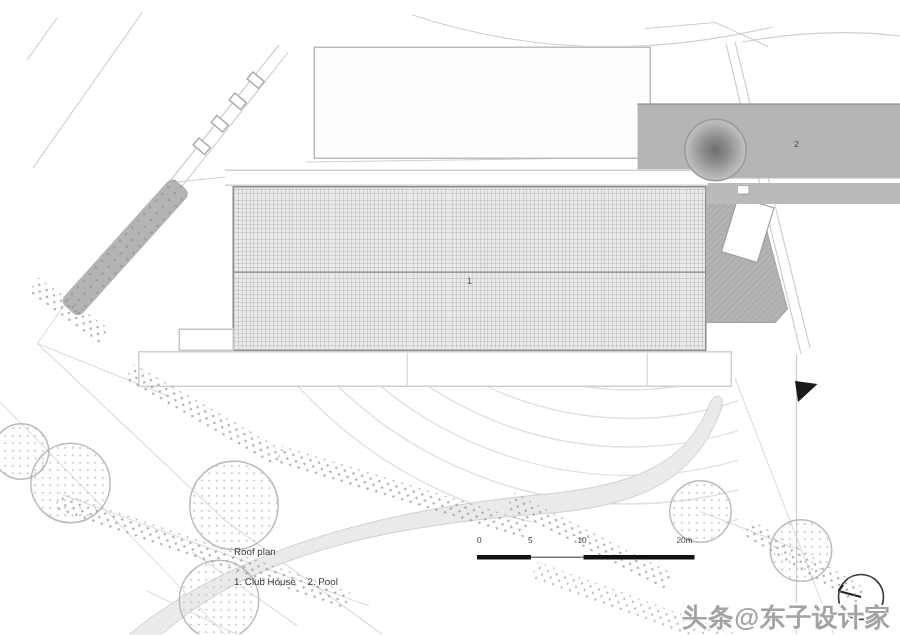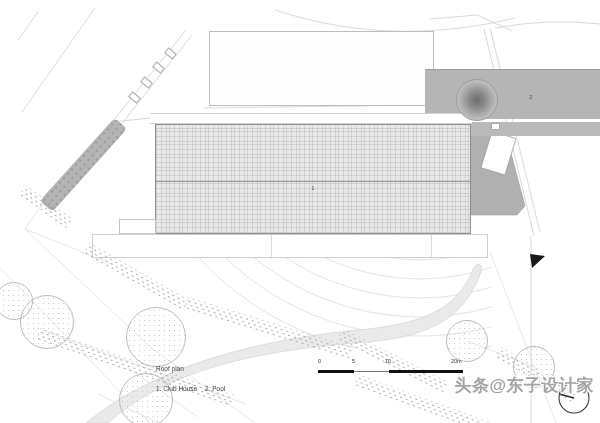--- a/index.html
+++ b/index.html
@@ -62,21 +62,21 @@
   .step{position:absolute;width:11px;height:7px;background:#fff;border:1px solid #ababab;transform:rotate(40deg);}
 
   
   .legend{position:absolute;left:156px;top:365px;font-size:6.5px;color:#3c3c3c;}
   .legend .row2{position:absolute;left:0;top:20px;white-space:nowrap;}
   .legend .row2b{position:absolute;left:49px;top:20px;white-space:nowrap;}
   .scalebar{position:absolute;left:318px;top:358px;width:150px;height:18px;font-size:5.5px;color:#333;}
   .scalebar .tick{position:absolute;top:0;}
   .scalebar .seg{position:absolute;}
   .watermark{
-    position:absolute;right:6px;top:374px;font-size:17px;font-weight:bold;letter-spacing:.5px;color:#a3a3a3;
+    position:absolute;right:6px;top:400px;font-size:17px;font-weight:bold;letter-spacing:.5px;color:#a3a3a3;
     text-shadow:-1px -1px 0 #fff,1px -1px 0 #fff,-1px 1px 0 #fff,1px 1px 0 #fff,0 0 2px #fff;
   }
 </style>
 </head>
 <body>
 
 <div class="canvas">
 
   <svg class="linework" viewBox="0 0 600 423">
     <defs>

